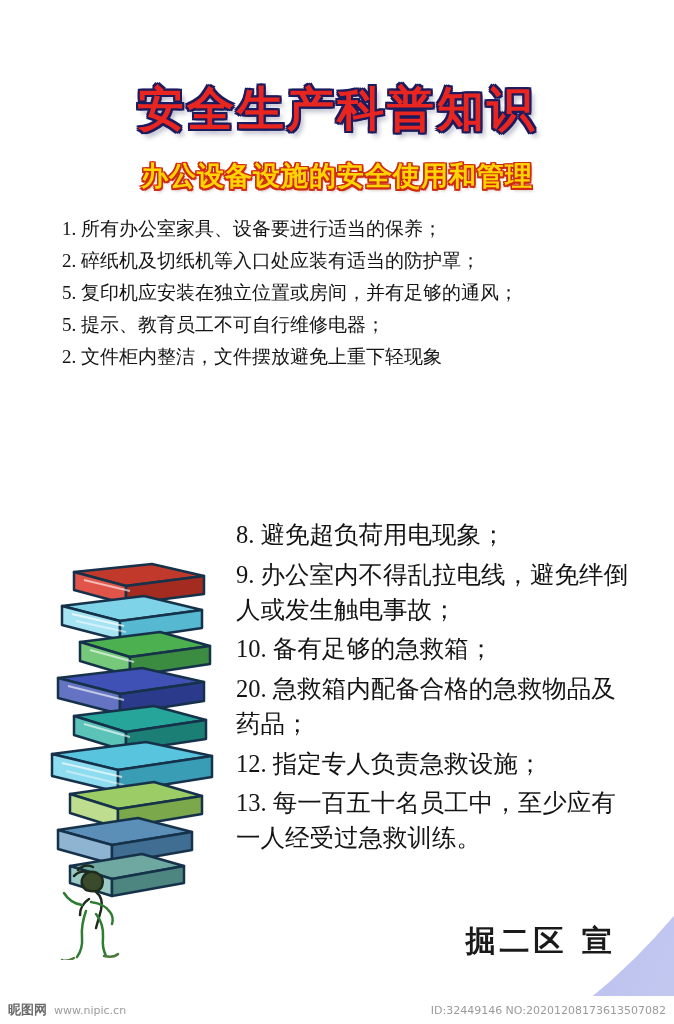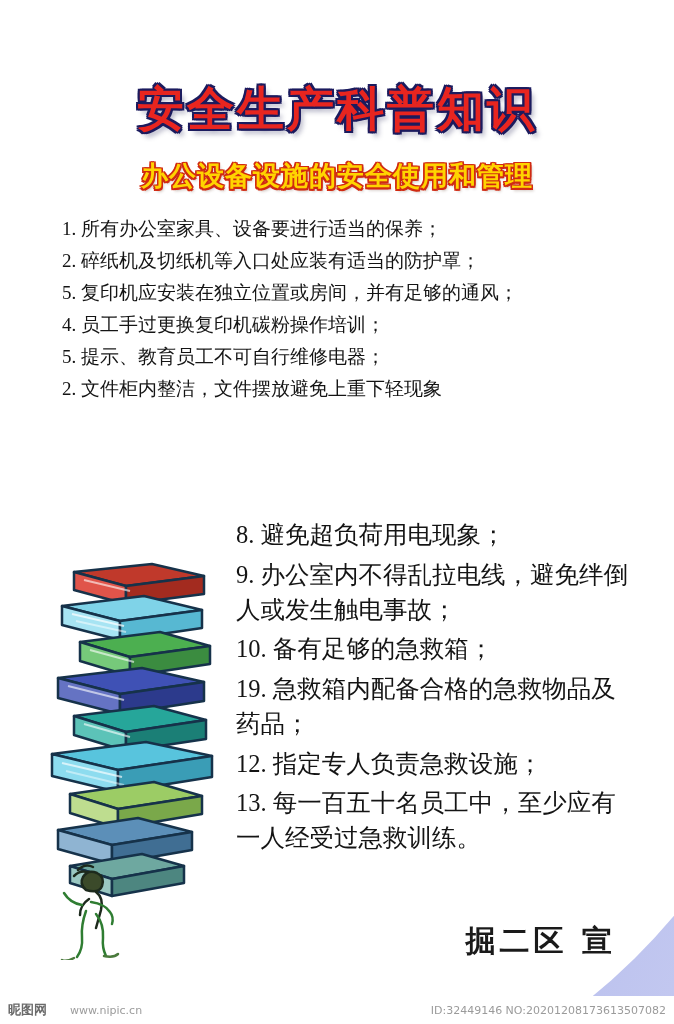--- a/index.html
+++ b/index.html
@@ -113,21 +113,21 @@
     height: 28px;
     background: #ffffff;
     display: flex;
     align-items: center;
     justify-content: space-between;
     padding: 0 8px;
     font-family: "DejaVu Sans", "Liberation Sans", sans-serif;
     font-size: 11px;
     color: #8a8a8a;
   }
-  .wm-left { display: flex; align-items: center; gap: 23px; }
+  .wm-left { display: flex; align-items: center; gap: 7px; }
   .wm-logo {
     font-size: 13px; font-weight: bold; color: #6b6b6b; letter-spacing: 0;
   }
   .wm-site { color: #9b9b9b; }
   .wm-right { color: #9b9b9b; }
 </style>
 </head>
 <body>
 
 <div id="poster">
@@ -137,30 +137,29 @@
   <div class="content">
 
     <div class="title">安全生产科普知识</div>
 
     <div class="subtitle">办公设备设施的安全使用和管理</div>
 
     <div class="body-top">
       <div class="line">1. 所有办公室家具、设备要进行适当的保养；</div>
       <div class="line">2. 碎纸机及切纸机等入口处应装有适当的防护罩；</div>
       <div class="line">5. 复印机应安装在独立位置或房间，并有足够的通风；</div>
-      <div class="line">4. 员工手过更换复印机碳粉操作培训；</div>
       <div class="line">5. 提示、教育员工不可自行维修电器；</div>
       <div class="line">2. 文件柜内整洁，文件摆放避免上重下轻现象</div>
     </div>
 
     <div class="body-bottom">
       <div class="line">8. 避免超负荷用电现象；</div>
       <div class="line">9. 办公室内不得乱拉电线，避免绊倒人或发生触电事故；</div>
       <div class="line">10. 备有足够的急救箱；</div>
-      <div class="line">19. 急救箱内配备合格的急救物品及药品；</div>
+      <div class="line">20. 急救箱内配备合格的急救物品及药品；</div>
       <div class="line">12. 指定专人负责急救设施；</div>
       <div class="line">13. 每一百五十名员工中，至少应有一人经受过急救训练。</div>
     </div>
 
     <div class="signature">掘二区  宣</div>
 
     <svg class="books" viewBox="0 0 210 440">
       <g stroke="#16324a" stroke-width="2.5" stroke-linejoin="round" fill="none">
 
         <g>

